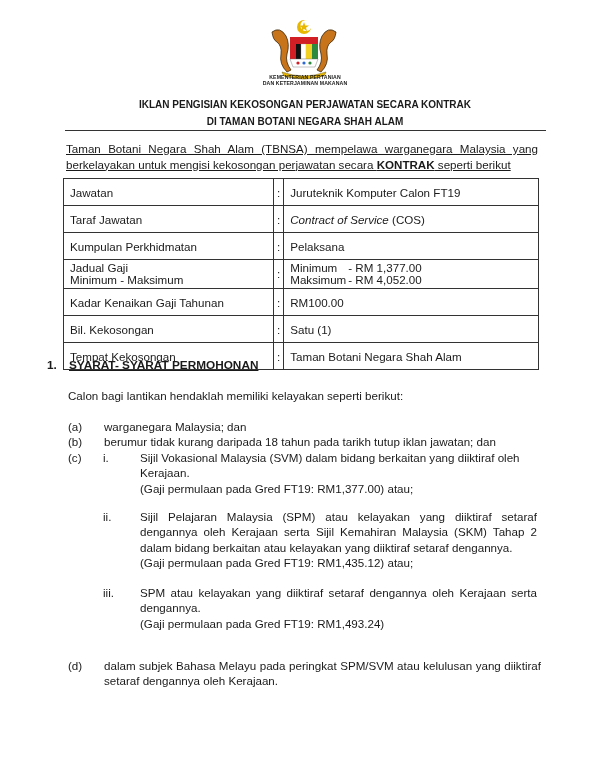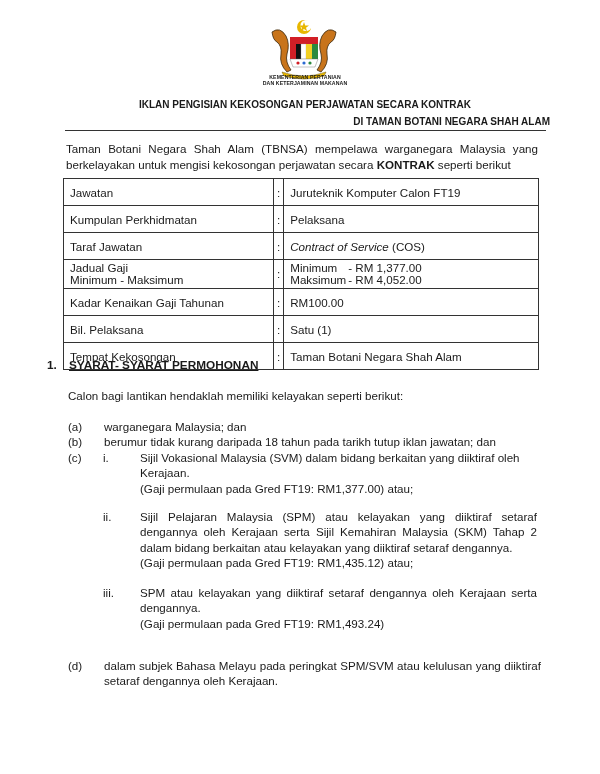--- a/index.html
+++ b/index.html
@@ -10,25 +10,25 @@
   .crest { position: absolute; left: 262px; top: 18px; width: 84px; height: 62px; }
   .ministry {
     position: absolute; left: 250px; top: 74px; width: 110px; text-align: center;
     font-size: 5.2px; font-weight: bold; line-height: 6px; letter-spacing: 0.1px;
   }
   .title {
     position: absolute; left: 60px; width: 490px; text-align: center;
     font-weight: bold; font-size: 10px; line-height: 17px;
   }
   .title.t1 { top: 96px; }
-  .title.t2 { top: 113px; text-align: right; }
+  .title.t2 { top: 113px; }
   .rule { position: absolute; left: 65px; width: 481px; top: 130px; height: 0; border-top: 1.3px solid #333; }
   .intro {
     position: absolute; left: 66px; top: 141px; width: 472px;
-    font-size: 11.6px; line-height: 15.5px; text-align: justify;
+    font-size: 11.6px; line-height: 15.5px; text-align: justify; text-decoration: underline;
   }
   .intro .line1 { display: block; text-align: justify; text-align-last: justify; }
   .intro b { font-weight: bold; }
 
   table.info {
     position: absolute; left: 63px; top: 178px; width: 476px;
     border-collapse: collapse; font-size: 11.6px;
   }
   table.info td { border: 1.2px solid #333; padding: 0 6px; vertical-align: middle; }
   table.info td.lbl { width: 197px; }
@@ -95,47 +95,47 @@
 </div>
 
 <table class="info">
   <tbody>
       <tr>
     <td class="lbl">Jawatan</td>
     <td class="col">:</td>
     <td>Juruteknik Komputer Calon FT19</td>
   </tr>
   <tr>
+    <td class="lbl">Taraf Jawatan</td>
+    <td class="col">:</td>
+    <td><i>Contract of Service</i><span> (COS)</span></td>
+  </tr>
+  <tr>
     <td class="lbl">Kumpulan Perkhidmatan</td>
     <td class="col">:</td>
     <td>Pelaksana</td>
-  </tr>
-  <tr>
-    <td class="lbl">Taraf Jawatan</td>
-    <td class="col">:</td>
-    <td><i>Contract of Service</i><span> (COS)</span></td>
   </tr>
   <tr class="tall">
     <td class="lbl">
       <div>Jadual Gaji</div>
       <div>Minimum - Maksimum</div>
     </td>
     <td class="col">:</td>
     <td>
       <div class="salrow"><span class="k">Minimum</span><span>- RM 1,377.00</span></div>
       <div class="salrow"><span class="k">Maksimum</span><span>- RM 4,052.00</span></div>
     </td>
   </tr>
   <tr>
     <td class="lbl">Kadar Kenaikan Gaji Tahunan</td>
     <td class="col">:</td>
     <td>RM100.00</td>
   </tr>
   <tr>
-    <td class="lbl">Bil. Pelaksana</td>
+    <td class="lbl">Bil. Kekosongan</td>
     <td class="col">:</td>
     <td>Satu (1)</td>
   </tr>
   <tr>
     <td class="lbl">Tempat Kekosongan</td>
     <td class="col">:</td>
     <td>Taman Botani Negara Shah Alam</td>
   </tr>
 </tbody>
   </table>

